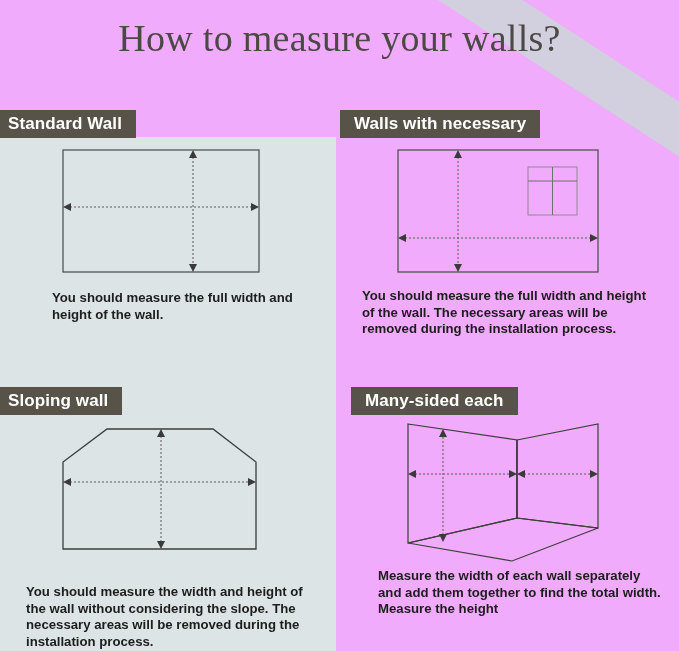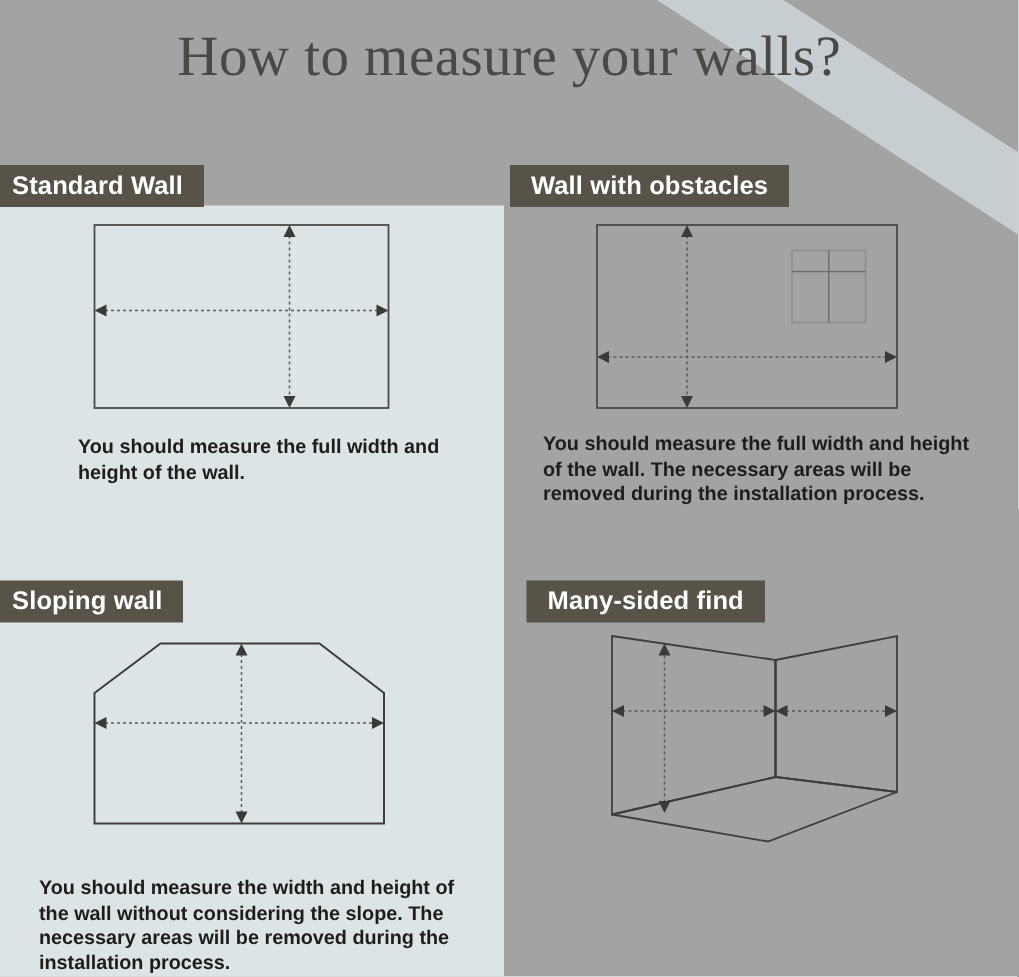--- a/index.html
+++ b/index.html
@@ -5,21 +5,21 @@
   html, body {
     margin: 0;
     padding: 0;
     background: #ffffff;
   }
   #page {
     position: relative;
     width: 679px;
     height: 651px;
     overflow: hidden;
-    background: #a3a3a3;
+    background: #f0abfc;
     font-family: "Liberation Sans", sans-serif;
   }
 
   
   .diag-band {
     position: absolute;
     top: -60px;
     left: 430px;
     width: 420px;
     height: 46px;
@@ -116,21 +116,21 @@
       <path d="M219 67 L211 63 L211 71 Z" fill="#3a3a3a"></path>
 
       <line x1="153" y1="13" x2="153" y2="129" stroke="#5a5a5a" stroke-width="1" stroke-dasharray="2,2"></line>
       <path d="M153 10 L149 18 L157 18 Z" fill="#3a3a3a"></path>
       <path d="M153 132 L149 124 L157 124 Z" fill="#3a3a3a"></path>
     </svg>
   </div>
 
   <div class="caption cap1">You should measure the full width and height of the wall.</div>
 
-  <div class="ribbon r2">Wall with obstacles</div>
+  <div class="ribbon r2">Walls with necessary</div>
 
   <div class="diagram d2">
     <svg width="235" height="140" viewBox="0 0 235 140" xmlns="http://www.w3.org/2000/svg">
 
       <rect x="18" y="10" width="200" height="122" fill="none" stroke="#4a4a4a" stroke-width="1.2"></rect>
 
       <rect x="148" y="27" width="49" height="48" fill="none" stroke="#8c8c8c" stroke-width="1"></rect>
       <line x1="172.5" y1="27" x2="172.5" y2="75" stroke="#6f6f6f" stroke-width="1"></line>
       <line x1="148" y1="41" x2="197" y2="41" stroke="#6f6f6f" stroke-width="1"></line>
 
@@ -158,21 +158,21 @@
       <path d="M236 64 L228 60 L228 68 Z" fill="#3a3a3a"></path>
 
       <line x1="141" y1="14" x2="141" y2="128" stroke="#5a5a5a" stroke-width="1" stroke-dasharray="2,2"></line>
       <path d="M141 11 L137 19 L145 19 Z" fill="#3a3a3a"></path>
       <path d="M141 131 L137 123 L145 123 Z" fill="#3a3a3a"></path>
     </svg>
   </div>
 
   <div class="caption cap3">You should measure the width and height of the wall without considering the slope. The necessary areas will be removed during the installation process.</div>
 
-  <div class="ribbon r4">Many-sided find</div>
+  <div class="ribbon r4">Many-sided each</div>
 
   <div class="diagram d4">
     <svg width="250" height="150" viewBox="0 0 250 150" xmlns="http://www.w3.org/2000/svg">
 
       <polygon points="33,9 142,25 142,103 33,128" fill="none" stroke="#3d3d3d" stroke-width="1.2"></polygon>
 
       <polygon points="142,25 223,9 223,113 142,103" fill="none" stroke="#3d3d3d" stroke-width="1.2"></polygon>
 
       <polygon points="33,128 142,103 223,113 137,146" fill="none" stroke="#3d3d3d" stroke-width="1.2"></polygon>
 
@@ -185,14 +185,15 @@
       <line x1="145" y1="59" x2="220" y2="59" stroke="#5a5a5a" stroke-width="1" stroke-dasharray="2,2"></line>
       <path d="M142 59 L150 55 L150 63 Z" fill="#3a3a3a"></path>
       <path d="M223 59 L215 55 L215 63 Z" fill="#3a3a3a"></path>
 
       <line x1="68" y1="18" x2="68" y2="123" stroke="#5a5a5a" stroke-width="1" stroke-dasharray="2,2"></line>
       <path d="M68 14 L64 22 L72 22 Z" fill="#3a3a3a"></path>
       <path d="M68 127 L64 119 L72 119 Z" fill="#3a3a3a"></path>
     </svg>
   </div>
 
+  <div class="caption cap4">Measure the width of each wall separately and add them together to find the total width. Measure the height</div>
 
 </div>
 
 </body></html>

